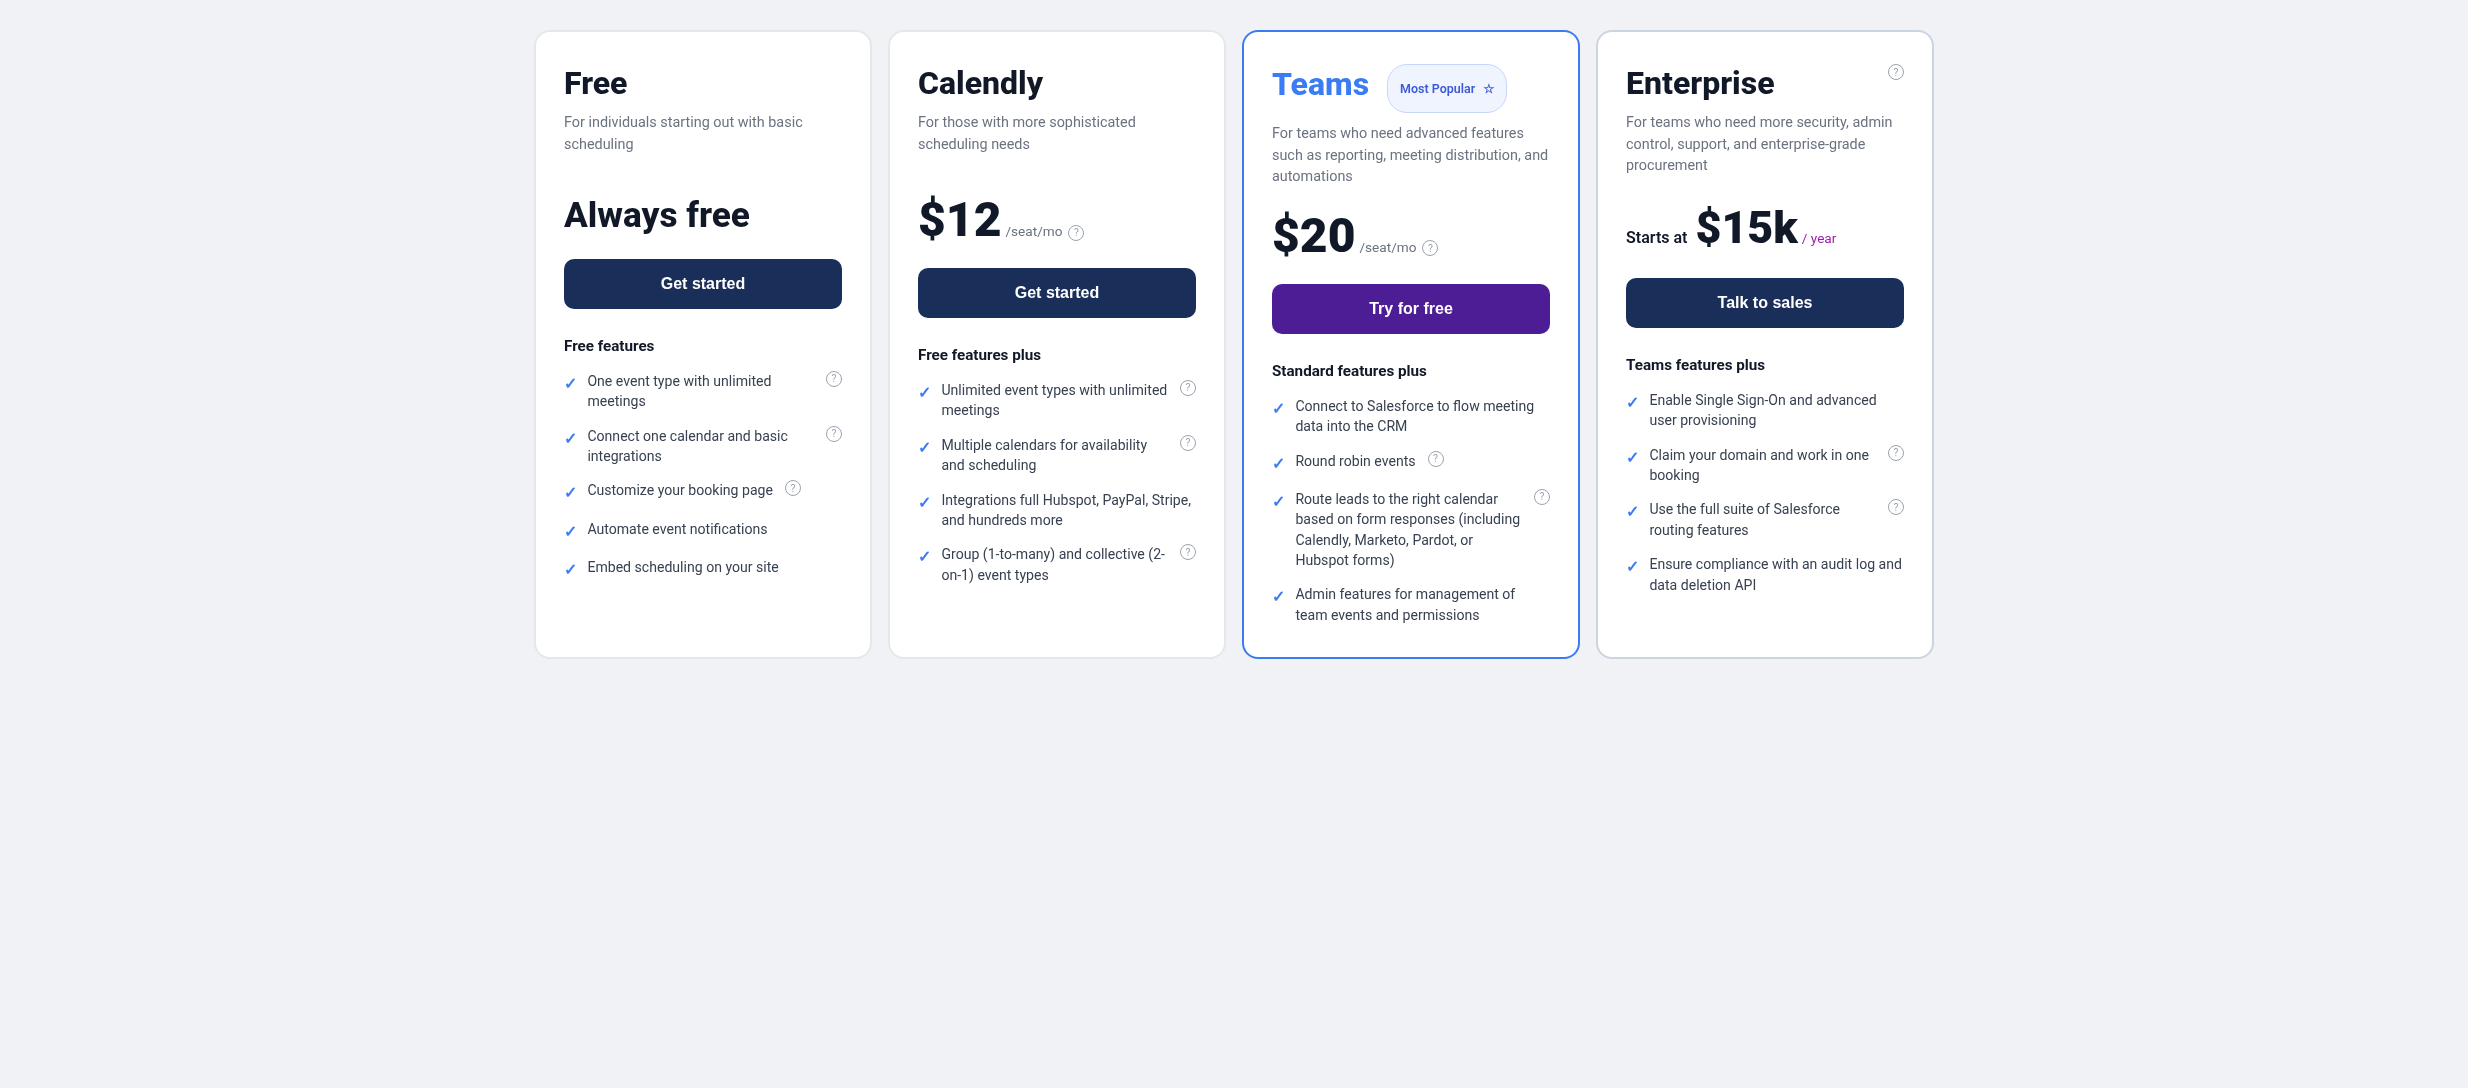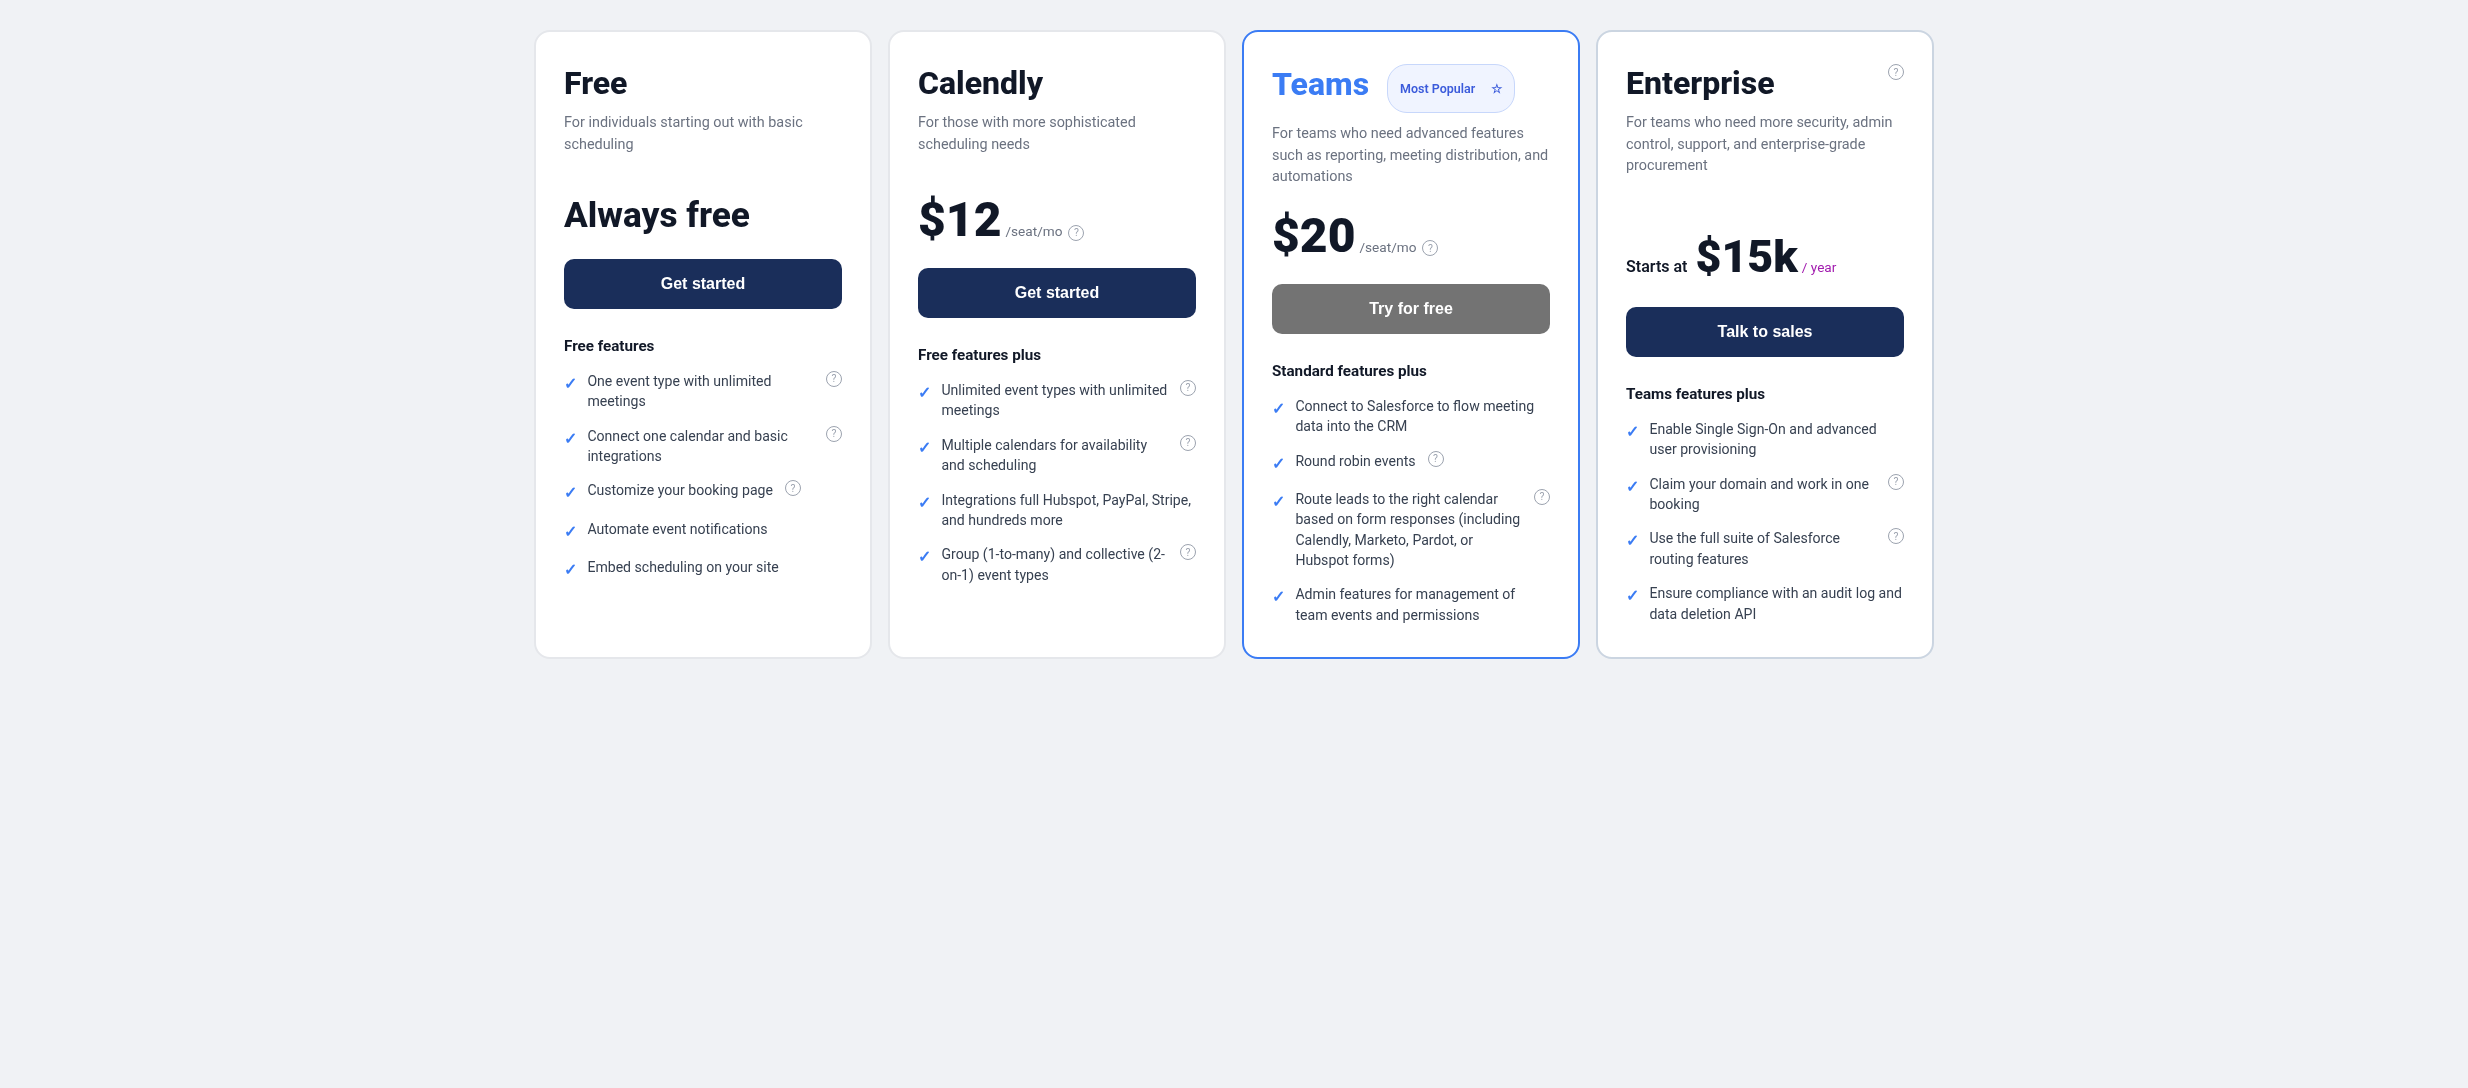--- a/index.html
+++ b/index.html
@@ -44,21 +44,21 @@
     .plan-name-row {
       display: flex;
       align-items: center;
       flex-wrap: wrap;
       gap: 8px;
       margin-bottom: 10px;
     }
     .most-popular-badge {
       display: inline-flex;
       align-items: center;
-      gap: 16px;
+      gap: 8px;
       background: #f0f4ff;
       border: 1px solid #c7d7fb;
       border-radius: 20px;
       padding: 16px 12px;
       font-size: 0.78rem;
       font-weight: 600;
       color: #3b5bdb;
       white-space: nowrap;
     }
     .plan-description {
@@ -96,21 +96,20 @@
     .starts-at-label {
       font-size: 1rem;
       font-weight: 600;
       color: #111827;
       margin-right: 4px;
     }
     .price-15k {
       font-size: 2.8rem;
       font-weight: 900;
       color: #111827;
-      margin-top: 29px;
     }
     .price-year {
       font-size: 0.85rem;
       color: #a21caf;
     }
     .cta-button {
       display: block;
       width: 100%;
       padding: 16px;
       border-radius: 10px;
@@ -119,21 +118,21 @@
       cursor: pointer;
       border: none;
       text-align: center;
       margin-bottom: 28px;
     }
     .cta-dark {
       background: #1a2e5a;
       color: #fff;
     }
     .cta-blue {
-      background: #737373;
+      background: #4c1d95;
       color: #fff;
       margin-top: 8px;
     }
     .features-label {
       font-size: 0.95rem;
       font-weight: 700;
       color: #111827;
       margin-bottom: 16px;
     }
     .feature-list {

